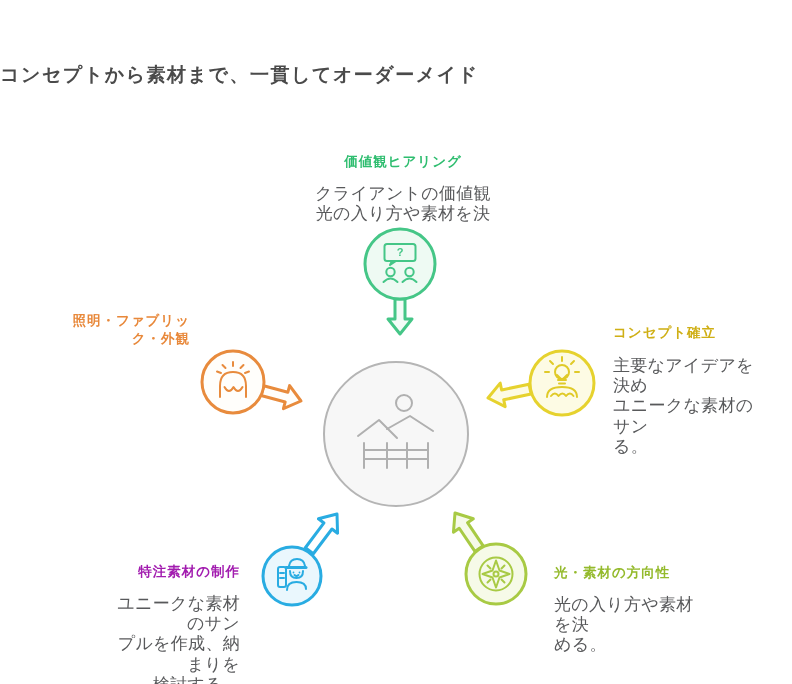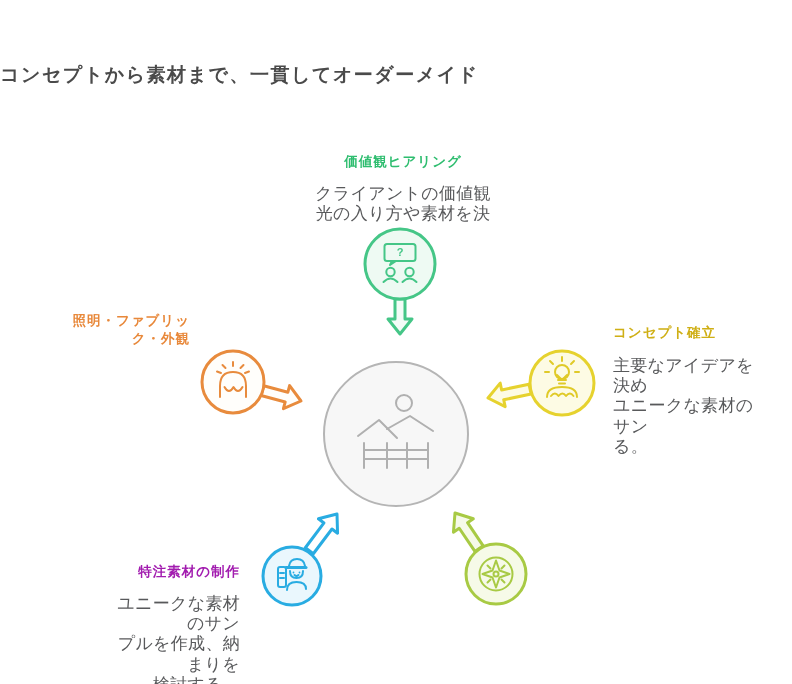--- a/index.html
+++ b/index.html
@@ -126,14 +126,21 @@
 
   <div class="node-text ta-r" style="left:116px;top:563px;width:124px;">
     <div class="node-title c-blue">特注素材の制作</div>
     <div class="node-desc">
       <div>ユニークな素材のサン</div>
       <div>プルを作成、納まりを</div>
       <div>検討する。</div>
     </div>
   </div>
 
+  <div class="node-text ta-l" style="left:554px;top:564px;width:150px;">
+    <div class="node-title c-lime">光・素材の方向性</div>
+    <div class="node-desc">
+      <div>光の入り方や素材を決</div>
+      <div>める。</div>
+    </div>
+  </div>
 
 </div>
 
 </body></html>

